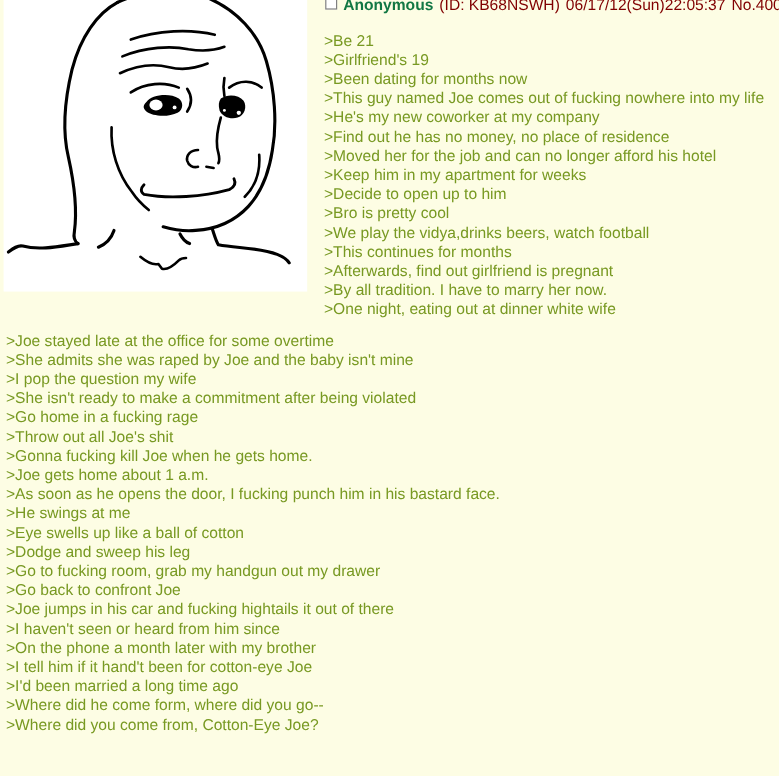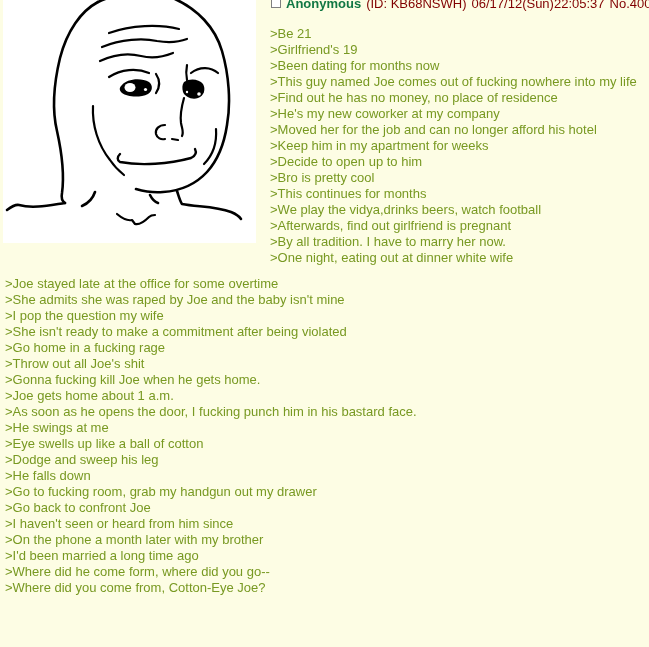--- a/index.html
+++ b/index.html
@@ -90,47 +90,48 @@
   <span class="meta">(ID: KB68NSWH)</span>
   <span class="meta">06/17/12(Sun)22:05:37</span>
   <span class="meta">No.400</span>
 </div>
 
 <div class="gt-right">
     <div class="gt-line">&gt;Be 21</div>
     <div class="gt-line">&gt;Girlfriend's 19</div>
     <div class="gt-line">&gt;Been dating for months now</div>
     <div class="gt-line">&gt;This guy named Joe comes out of fucking nowhere into my life</div>
+    <div class="gt-line">&gt;He's my new coworker at my company</div>
     <div class="gt-line">&gt;Find out he has no money, no place of residence</div>
-    <div class="gt-line">&gt;He's my new coworker at my company</div>
     <div class="gt-line">&gt;Moved her for the job and can no longer afford his hotel</div>
     <div class="gt-line">&gt;Keep him in my apartment for weeks</div>
     <div class="gt-line">&gt;Decide to open up to him</div>
     <div class="gt-line">&gt;Bro is pretty cool</div>
+    <div class="gt-line">&gt;We play the vidya,drinks beers, watch football</div>
     <div class="gt-line">&gt;This continues for months</div>
-    <div class="gt-line">&gt;We play the vidya,drinks beers, watch football</div>
     <div class="gt-line">&gt;Afterwards, find out girlfriend is pregnant</div>
     <div class="gt-line">&gt;By all tradition. I have to marry her now.</div>
     <div class="gt-line">&gt;One night, eating out at dinner white wife</div>
   </div>
 
 <div class="gt-full">
     <div class="gt-line">&gt;Joe stayed late at the office for some overtime</div>
     <div class="gt-line">&gt;She admits she was raped by Joe and the baby isn't mine</div>
     <div class="gt-line">&gt;I pop the question my wife</div>
     <div class="gt-line">&gt;She isn't ready to make a commitment after being violated</div>
     <div class="gt-line">&gt;Go home in a fucking rage</div>
     <div class="gt-line">&gt;Throw out all Joe's shit</div>
     <div class="gt-line">&gt;Gonna fucking kill Joe when he gets home.</div>
     <div class="gt-line">&gt;Joe gets home about 1 a.m.</div>
     <div class="gt-line">&gt;As soon as he opens the door, I fucking punch him in his bastard face.</div>
     <div class="gt-line">&gt;He swings at me</div>
     <div class="gt-line">&gt;Eye swells up like a ball of cotton</div>
     <div class="gt-line">&gt;Dodge and sweep his leg</div>
-    <div class="gt-line">&gt;He falls down</div>
     <div class="gt-line">&gt;Go to fucking room, grab my handgun out my drawer</div>
     <div class="gt-line">&gt;Go back to confront Joe</div>
+    <div class="gt-line">&gt;Joe jumps in his car and fucking hightails it out of there</div>
     <div class="gt-line">&gt;I haven't seen or heard from him since</div>
     <div class="gt-line">&gt;On the phone a month later with my brother</div>
+    <div class="gt-line">&gt;I tell him if it hand't been for cotton-eye Joe</div>
     <div class="gt-line">&gt;I'd been married a long time ago</div>
     <div class="gt-line">&gt;Where did he come form, where did you go--</div>
     <div class="gt-line">&gt;Where did you come from, Cotton-Eye Joe?</div>
   </div>
 
 </body></html>

